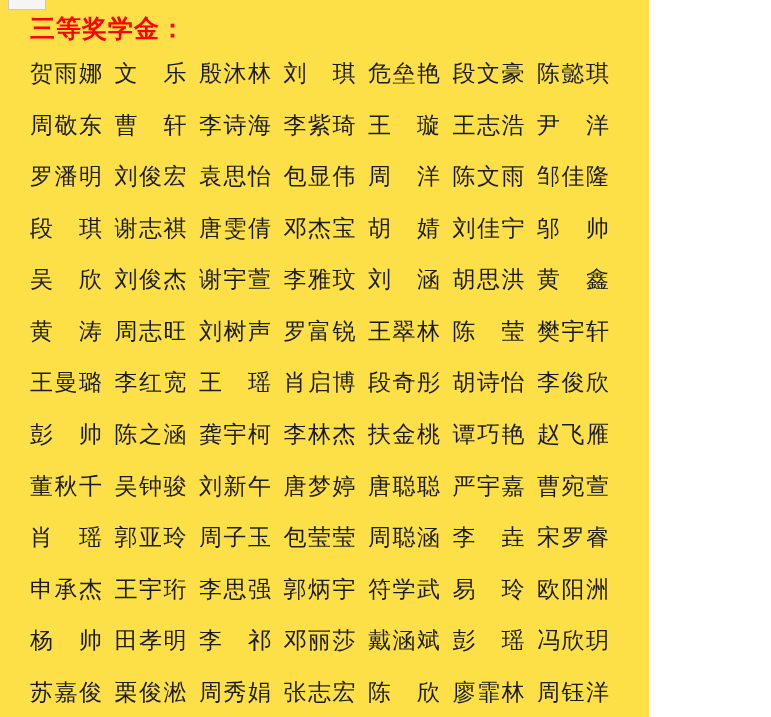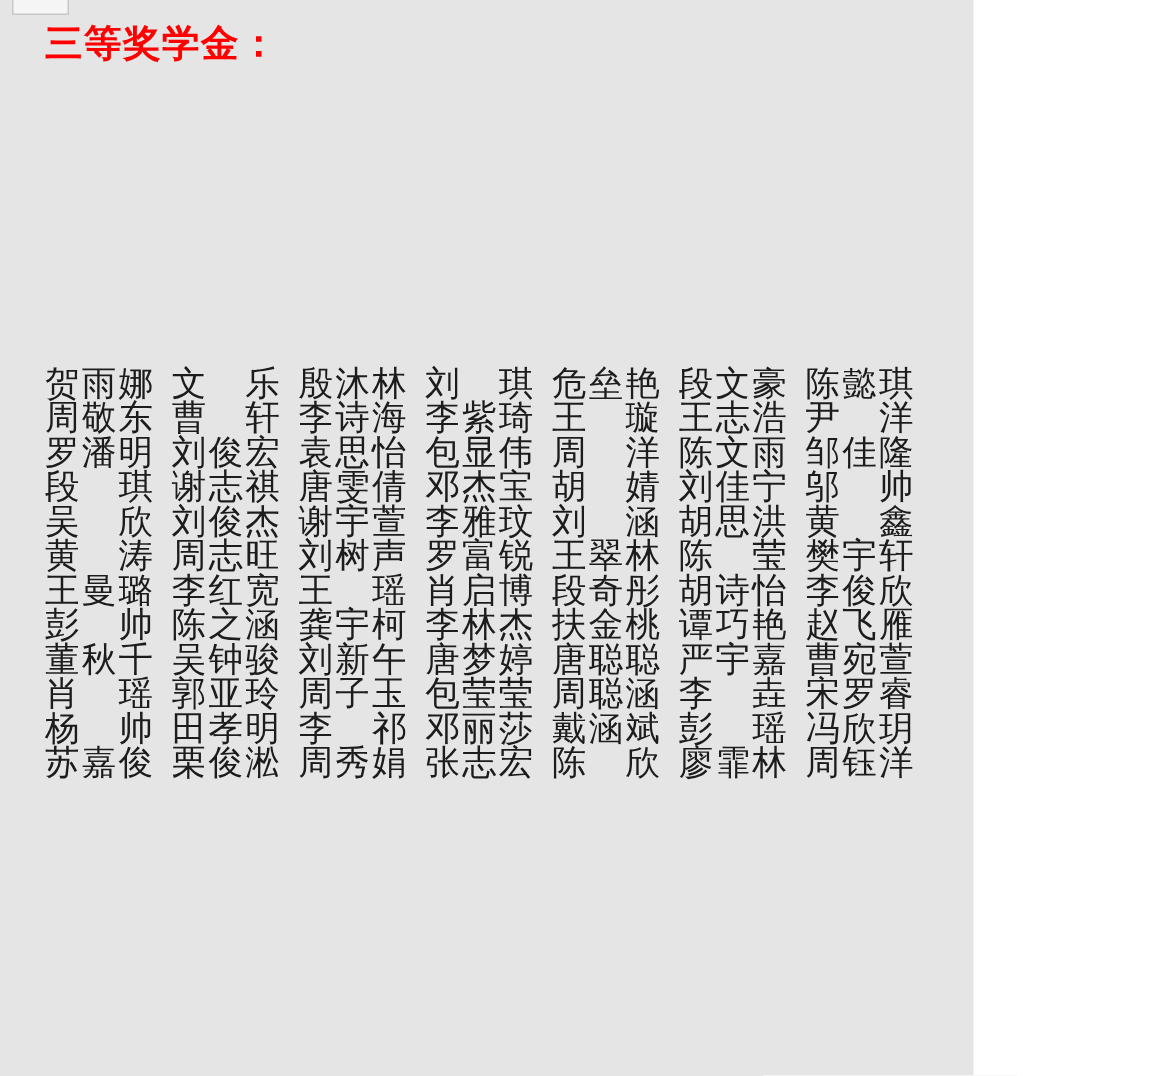--- a/index.html
+++ b/index.html
@@ -4,21 +4,21 @@
 <style>
   html, body {
     margin: 0;
     padding: 0;
     background: #ffffff;
   }
   .page {
     position: relative;
     width: 649px;
     height: 717px;
-    background: #e5e5e5;
+    background: #fde047;
     overflow: hidden;
     font-family: "DejaVu Serif", "Liberation Serif", serif;
   }
   .corner-artifact {
     position: absolute;
     left: 8px;
     top: 0px;
     width: 38px;
     height: 10px;
     border: 1px solid #c8c8c8;
@@ -38,21 +38,21 @@
     font-family: "DejaVu Sans", "Liberation Sans", sans-serif;
   }
   .roster {
     position: absolute;
     left: 30px;
     right: 40px;
     top: 62px;
     height: 642px;
     display: flex;
     flex-direction: column;
-    justify-content: center;
+    justify-content: space-between;
   }
   .roster-row {
     display: flex;
     justify-content: space-between;
     align-items: baseline;
   }
   .name-cell {
     display: inline-block;
     width: 72px;
     font-size: 23px;
@@ -154,20 +154,29 @@
       <div class="roster-row">
         <span class="name-cell">肖　瑶</span>
         <span class="name-cell">郭亚玲</span>
         <span class="name-cell">周子玉</span>
         <span class="name-cell">包莹莹</span>
         <span class="name-cell">周聪涵</span>
         <span class="name-cell">李　垚</span>
         <span class="name-cell">宋罗睿</span>
       </div>
       <div class="roster-row">
+        <span class="name-cell">申承杰</span>
+        <span class="name-cell">王宇珩</span>
+        <span class="name-cell">李思强</span>
+        <span class="name-cell">郭炳宇</span>
+        <span class="name-cell">符学武</span>
+        <span class="name-cell">易　玲</span>
+        <span class="name-cell">欧阳洲</span>
+      </div>
+      <div class="roster-row">
         <span class="name-cell">杨　帅</span>
         <span class="name-cell">田孝明</span>
         <span class="name-cell">李　祁</span>
         <span class="name-cell">邓丽莎</span>
         <span class="name-cell">戴涵斌</span>
         <span class="name-cell">彭　瑶</span>
         <span class="name-cell">冯欣玥</span>
       </div>
       <div class="roster-row">
         <span class="name-cell">苏嘉俊</span>

